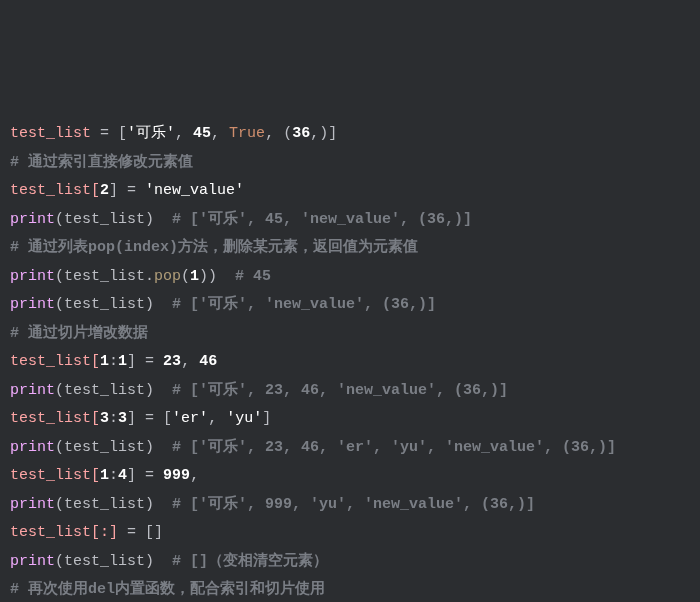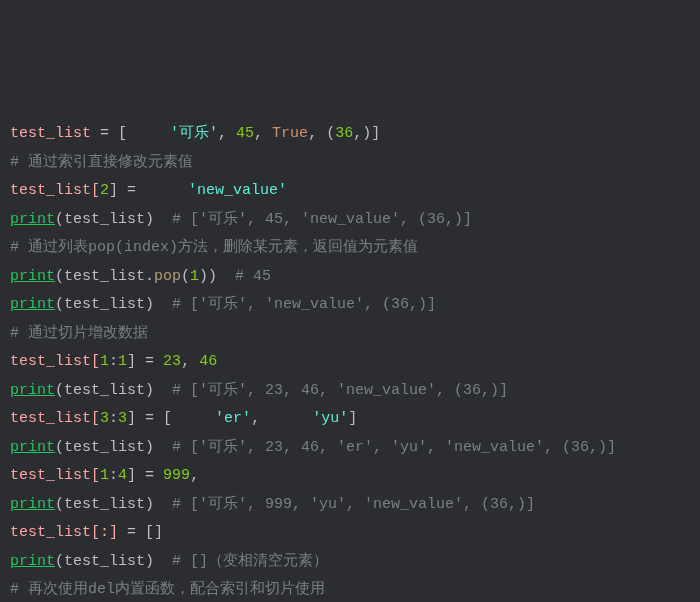--- a/index.html
+++ b/index.html
@@ -12,26 +12,26 @@
     width: 700px;
     height: 602px;
     overflow: hidden;
     white-space: pre;
     color: #bcbec4;
   }
   .line { display: block; }
   .var { color: #fca5a5; }
   .op { color: #bcbec4; }
   .punc { color: #bcbec4; }
-  .str { color: #5eead4; margin-left: 43px; }
-  .num { color: #84cc16; }
+  .str { color: #ffffff; }
+  .num { color: #ffffff; font-weight: bold; }
   .kw-const { color: #cf8e6d; margin-top: 28px; }
-  .builtin { color: #22c55e; text-decoration: underline; }
+  .builtin { color: #f0abfc; }
   .method { color: #b09d79; font-family: Liberation Mono, monospace; }
-  .comment { color: #7a7e85; }
+  .comment { color: #7a7e85; font-weight: bold; }
 </style>
 </head>
 <body>
 
 
 
 <div id="code"><span class="line"><span class="var">test_list </span><span class="op">=</span><span class="punc"> [</span><span class="str">'可乐'</span><span class="punc">, </span><span class="num">45</span><span class="punc">, </span><span class="kw-const">True</span><span class="punc">, (</span><span class="num">36</span><span class="punc">,)]</span></span><span class="line"><span class="comment"># 通过索引直接修改元素值</span></span><span class="line"><span class="var">test_list[</span><span class="num">2</span><span class="punc">] </span><span class="op">=</span><span class="punc"> </span><span class="str">'new_value'</span></span><span class="line"><span class="builtin">print</span><span class="punc">(test_list)  </span><span class="comment"># ['可乐', 45, 'new_value', (36,)]</span></span><span class="line"><span class="comment"># 通过列表pop(index)方法，删除某元素，返回值为元素值</span></span><span class="line"><span class="builtin">print</span><span class="punc">(test_list.</span><span class="method">pop</span><span class="punc">(</span><span class="num">1</span><span class="punc">))  </span><span class="comment"># 45</span></span><span class="line"><span class="builtin">print</span><span class="punc">(test_list)  </span><span class="comment"># ['可乐', 'new_value', (36,)]</span></span><span class="line"><span class="comment"># 通过切片增改数据</span></span><span class="line"><span class="var">test_list[</span><span class="num">1</span><span class="punc">:</span><span class="num">1</span><span class="punc">] </span><span class="op">=</span><span class="punc"> </span><span class="num">23</span><span class="punc">, </span><span class="num">46</span></span><span class="line"><span class="builtin">print</span><span class="punc">(test_list)  </span><span class="comment"># ['可乐', 23, 46, 'new_value', (36,)]</span></span><span class="line"><span class="var">test_list[</span><span class="num">3</span><span class="punc">:</span><span class="num">3</span><span class="punc">] </span><span class="op">=</span><span class="punc"> [</span><span class="str">'er'</span><span class="punc">, </span><span class="str">'yu'</span><span class="punc">]</span></span><span class="line"><span class="builtin">print</span><span class="punc">(test_list)  </span><span class="comment"># ['可乐', 23, 46, 'er', 'yu', 'new_value', (36,)]</span></span><span class="line"><span class="var">test_list[</span><span class="num">1</span><span class="punc">:</span><span class="num">4</span><span class="punc">] </span><span class="op">=</span><span class="punc"> </span><span class="num">999</span><span class="punc">,</span></span><span class="line"><span class="builtin">print</span><span class="punc">(test_list)  </span><span class="comment"># ['可乐', 999, 'yu', 'new_value', (36,)]</span></span><span class="line"><span class="var">test_list[:] </span><span class="op">=</span><span class="punc"> []</span></span><span class="line"><span class="builtin">print</span><span class="punc">(test_list)  </span><span class="comment"># []（变相清空元素）</span></span><span class="line"><span class="comment"># 再次使用del内置函数，配合索引和切片使用</span></span></div>
 
 
 

